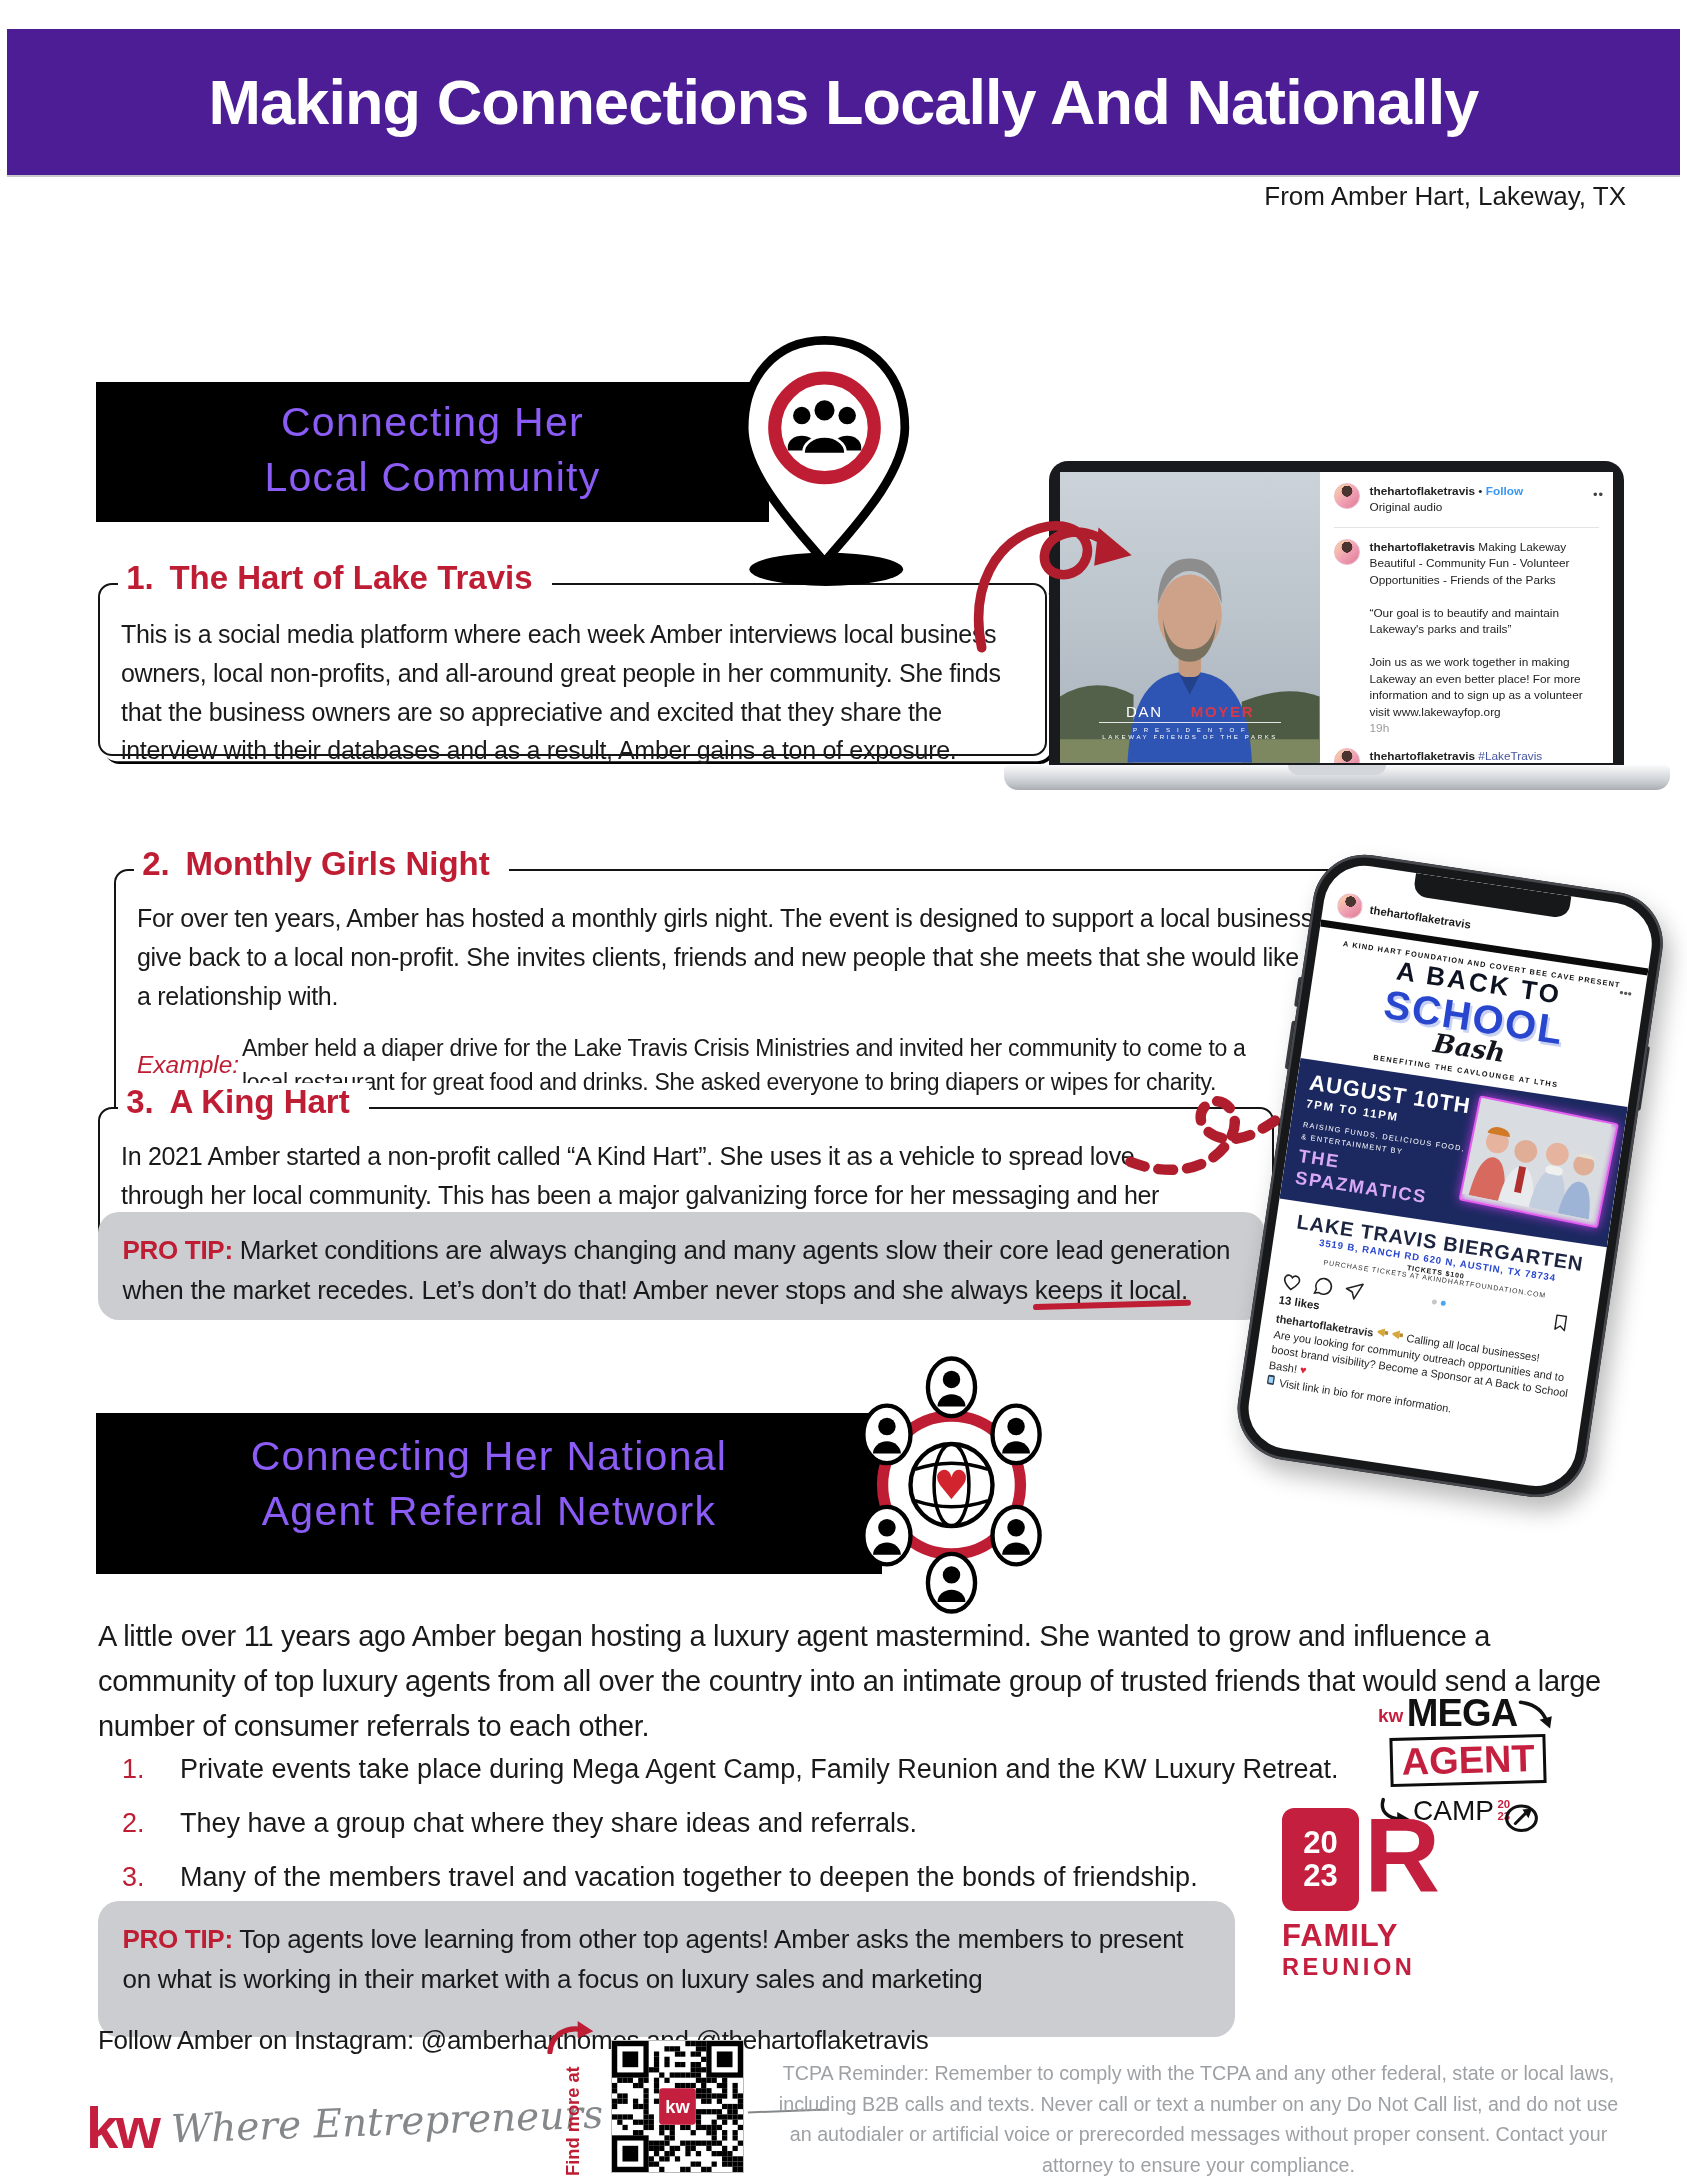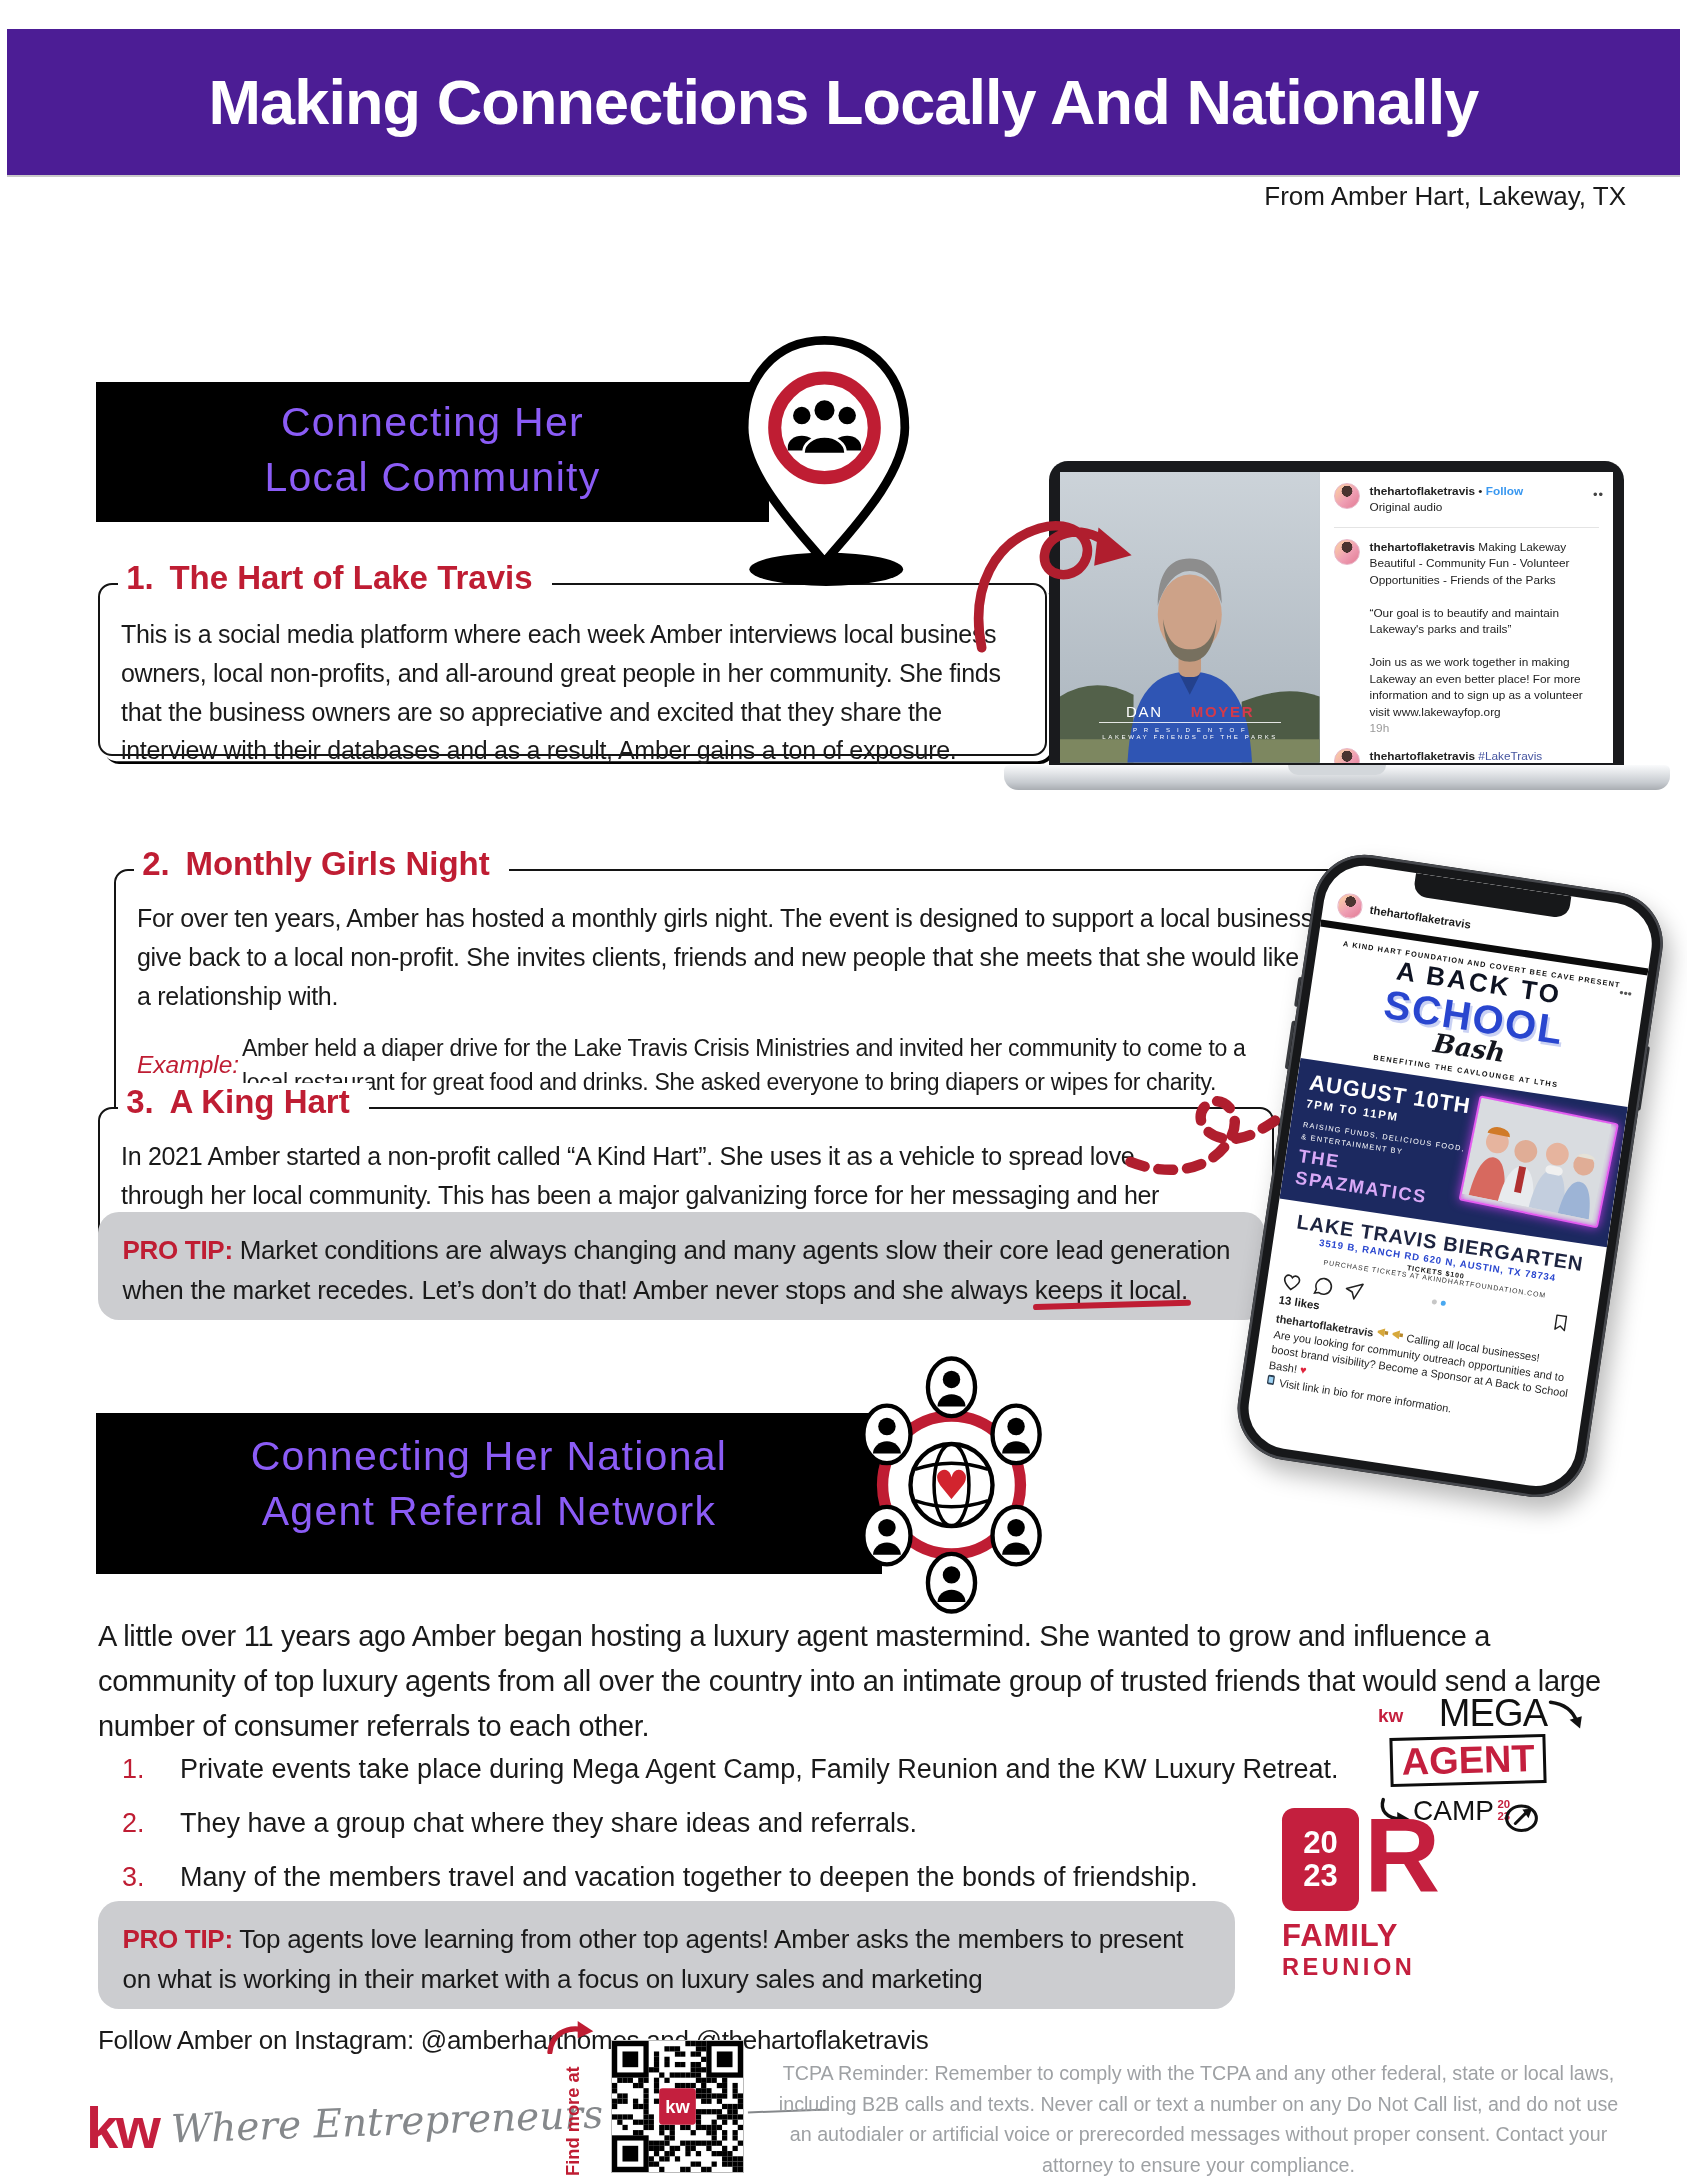--- a/index.html
+++ b/index.html
@@ -39,21 +39,21 @@
   .sec3 .secbody{padding:28px 23px 0 21px;width:1074px;box-sizing:content-box;}
   .example{display:flex;margin-top:15.7px;padding-left:21px;align-items:center;}
   .example .lab{color:#bf1d33;font-style:italic;font-size:24.5px;flex:0 0 105px;}
   .example .txt{font-size:23px;line-height:1.5;width:1039px;letter-spacing:-0.3px;}
 
   
   .protip{background:#cccdd0;border-radius:21px;padding:17.5px 24.5px;box-sizing:border-box;
           font-size:26px;line-height:1.55;letter-spacing:-0.3px;}
   .protip .lab{color:#bf1d33;font-weight:bold;}
   .protip1{left:98px;top:1212px;width:1167px;height:108px;}
-  .protip2{left:98px;top:1901px;width:1137px;height:108px;}
+  .protip2{left:98px;top:1901px;width:1137px;height:136px;}
 
   
   .laptop{left:1004px;top:461px;width:666px;height:342px;}
   .lap-screen{position:absolute;left:45px;top:0;width:575px;height:307px;background:#191a1d;
               border-radius:19px 19px 0 0;padding:11.4px 11.4px 5.2px;box-sizing:border-box;}
   .lap-inner{width:100%;height:100%;background:#fff;display:flex;overflow:hidden;}
   .lap-base{position:absolute;left:0;top:304px;width:666px;height:24.5px;
             background:linear-gradient(#fafbfc,#c7cbd0 70%,#a9adb2);border-radius:5.2px 5.2px 14px 14px;}
   .lap-base::after{content:"";position:absolute;left:50%;top:0;width:98px;height:9.6px;margin-left:-49px;
             background:#d3d7db;border-radius:0 0 10.5px 10.5px;}
@@ -124,21 +124,21 @@
   .natpara{left:98px;top:1614px;width:1525px;font-size:29px;line-height:1.55;letter-spacing:-0.3px;}
   .numlist{left:122px;top:1754px;width:1266px;font-size:27px;}
   .numlist .row{display:flex;margin-bottom:23px;}
   .numlist .n{color:#bf1d33;flex:0 0 58px;}
   .follow-line{left:98px;top:2025px;font-size:26px;letter-spacing:-0.3px;}
 
   
   .mega{left:1378px;top:1694px;width:253px;color:#111;}
   .mega .r1{display:flex;align-items:flex-end;}
   .mega .kw{color:#c41f3e;font-weight:bold;font-size:19px;margin:0 3.5px 5.2px 0;}
-  .mega .mg{font-size:38px;font-weight:normal;letter-spacing:-0.9px;line-height:1;margin-left:32px;}
+  .mega .mg{font-size:38px;font-weight:bold;letter-spacing:-0.9px;line-height:1;}
   .mega .agent{display:inline-block;border:3.5px solid #0d0d0d;padding:0 8.7px;margin:3.5px 0 0 12.2px;
                font-size:38px;font-weight:bold;color:#c41f3e;letter-spacing:0;transform:rotate(-1.5deg);background:#fff;}
   .mega .r3{display:flex;align-items:center;margin-top:3.5px;}
   .mega .camp{font-size:28px;font-weight:normal;letter-spacing:0;line-height:1;}
   .mega .yr{display:flex;flex-direction:column;color:#c41f3e;font-size:11.4px;font-weight:bold;line-height:1.05;margin-left:3.5px;}
   .fr{left:1282px;top:1808px;width:192px;color:#c41f3e;}
   .fr .top{display:flex;align-items:flex-start;}
   .fr .ybox{width:77px;height:103px;background:#c41f3e;border-radius:12.2px;color:#fff;display:flex;
             flex-direction:column;align-items:center;justify-content:center;font-size:31px;font-weight:bold;line-height:1.05;}
   .fr .R{font-size:105px;font-weight:bold;line-height:0.92;margin-left:5.2px;}

